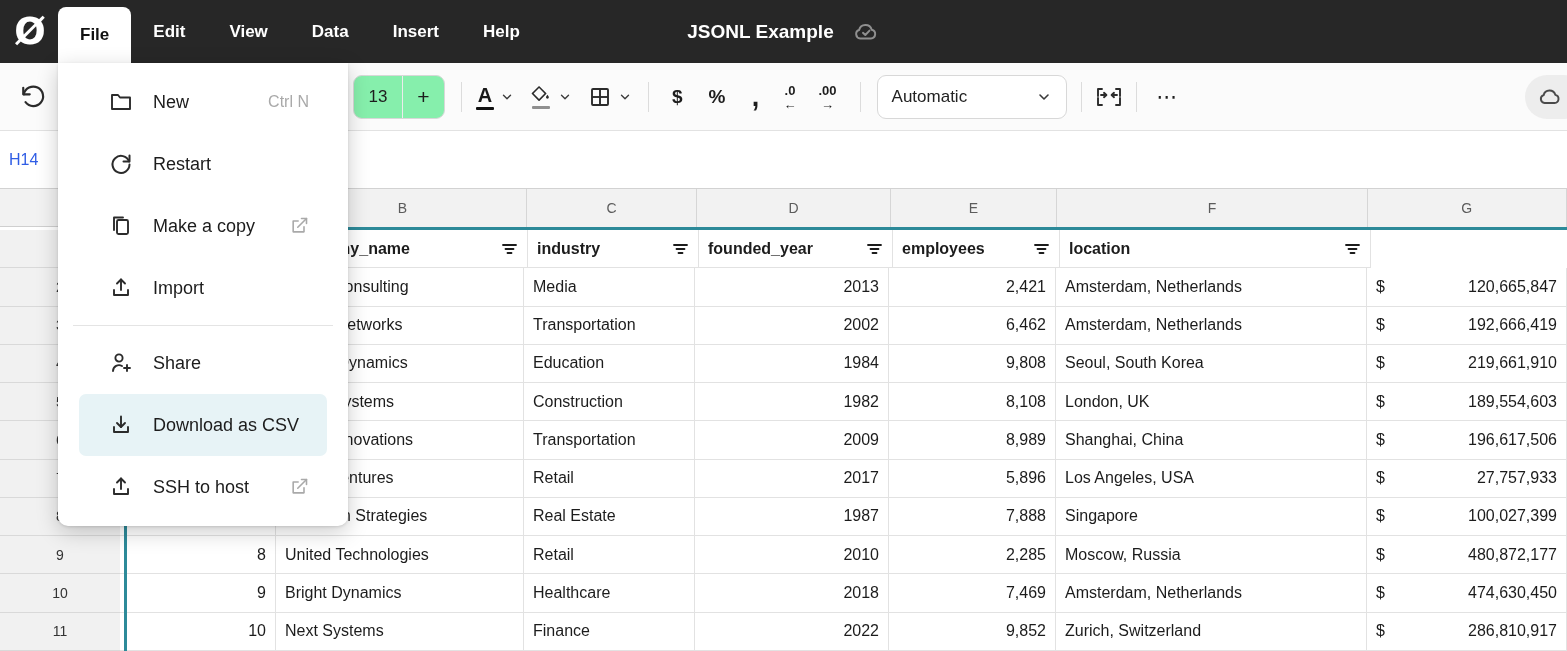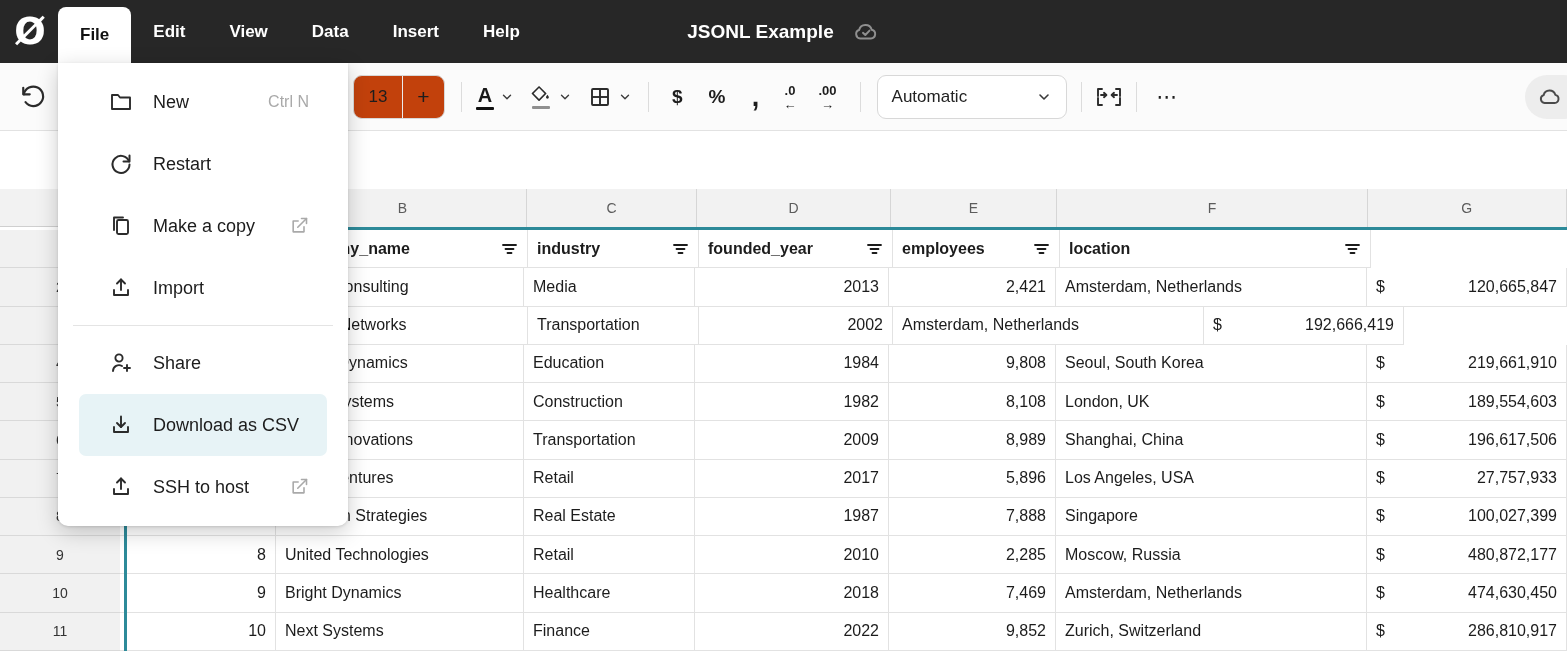--- a/index.html
+++ b/index.html
@@ -14,21 +14,21 @@
   .mb-item.active { background: #fff; color: #111; border-radius: 8px 8px 0 0; margin-top: 7px; height: 56px; }
   .doc-title-wrap { position: absolute; left: 0; top: 0; width: 1567px; height: 63px; display: flex; align-items: center; justify-content: center; pointer-events: none; }
   .doc-title { color: #fff; font-size: 19px; font-weight: 700; }
   .cloud-status { margin-left: 18px; color: #8f8f8f; display: flex; align-items: center; }
 
   
   .toolbar { position: absolute; left: 0; top: 63px; width: 1567px; height: 68px; background: #fbfbfb; border-bottom: 1px solid #e2e2e2; }
   .tb { position: absolute; top: 0; height: 68px; display: flex; align-items: center; color: #2b2b2b; }
   .tb-btn { display: flex; align-items: center; justify-content: center; min-width: 34px; height: 40px; border-radius: 6px; color: #2b2b2b; }
   .tb-divider { width: 1px; height: 30px; background: #dcdcdc; margin: 0 10px; }
-  .size-group { display: flex; align-items: stretch; height: 44px; border: 1px solid #d8d8d8; border-radius: 9px; background: #c2410c; overflow: hidden; text-align: center; }
+  .size-group { display: flex; align-items: stretch; height: 44px; border: 1px solid #d8d8d8; border-radius: 9px; background: #86efac; overflow: hidden; text-align: center; }
   .size-val { width: 48px; display: flex; align-items: center; justify-content: center; font-size: 17px; color: #1d1d1d; }
   .size-plus { width: 42px; display: flex; align-items: center; justify-content: center; font-size: 21px; color: #1d1d1d; border-left: 1px solid #ececec; }
   .A-icon { display: flex; flex-direction: column; align-items: center; line-height: 1; }
   .A-icon .A { font-size: 20px; font-weight: 700; color: #1a1a1a; }
   .A-icon .bar { width: 18px; height: 3px; background: #111; margin-top: 2px; border-radius: 1px; }
   .bucket-wrap { display: flex; flex-direction: column; align-items: center; }
   .bucket-wrap .bar { width: 18px; height: 3px; background: #8f8f8f; margin-top: 1px; border-radius: 1px; }
   .chev { margin-left: 6px; display: flex; align-items: center; color: #3a3a3a; }
   .sym { font-size: 19px; font-weight: 600; color: #1d1d1d; padding: 0 13px; }
   .sym.comma { font-size: 27px; font-weight: 700; line-height: 10px; padding-top: 0; }
@@ -212,20 +212,23 @@
 
     <div class="sync-pill">
       <span>
         <svg width="26" height="26" viewBox="0 0 24 24" fill="none" stroke="currentColor" stroke-width="1.8" stroke-linecap="round" stroke-linejoin="round">
           <path d="M7 17.5h9.2a3.8 3.8 0 0 0 .7-7.5A5.6 5.6 0 0 0 6.1 10.3 3.7 3.7 0 0 0 7 17.5z"></path>
         </svg>
       </span>
     </div>
   </div>
 
+  <div class="formula-bar">
+    <span class="cell-ref" id="cell-ref" style="color: rgb(47, 93, 229);">H14</span>
+  </div>
 
   <div class="grid">
     <div class="col-letters" id="col-letters">
         <div class="corner"></div>
         <div class="col-letter" style="width: 156px;">A</div>
         <div class="col-letter" style="width: 248px;">B</div>
         <div class="col-letter" style="width: 171px;">C</div>
         <div class="col-letter" style="width: 194px;">D</div>
         <div class="col-letter" style="width: 167px;">E</div>
         <div class="col-letter" style="width: 311px;">F</div>
@@ -302,20 +305,21 @@
             <span>$</span>
             <span>120,665,847</span>
           </div>
         </div>
         <div class="grow">
           <div class="rownum">3</div>
           <div class="cell num" style="width: 156px; flex: 0 0 auto;">2</div>
           <div class="cell" style="width: 248px; flex: 0 0 auto;">Global Networks</div>
           <div class="cell" style="width: 171px; flex: 0 0 auto;">Transportation</div>
           <div class="cell num" style="width: 194px; flex: 0 0 auto;">2002</div>
+          <div class="cell num" style="width: 167px; flex: 0 0 auto;">6,462</div>
           <div class="cell" style="width: 311px; flex: 0 0 auto;">Amsterdam, Netherlands</div>
           <div class="cell money" style="width: 200px; flex: 0 0 auto;">
             <span>$</span>
             <span>192,666,419</span>
           </div>
         </div>
         <div class="grow">
           <div class="rownum">4</div>
           <div class="cell num" style="width: 156px; flex: 0 0 auto;">3</div>
           <div class="cell" style="width: 248px; flex: 0 0 auto;">Fusion Dynamics</div>

